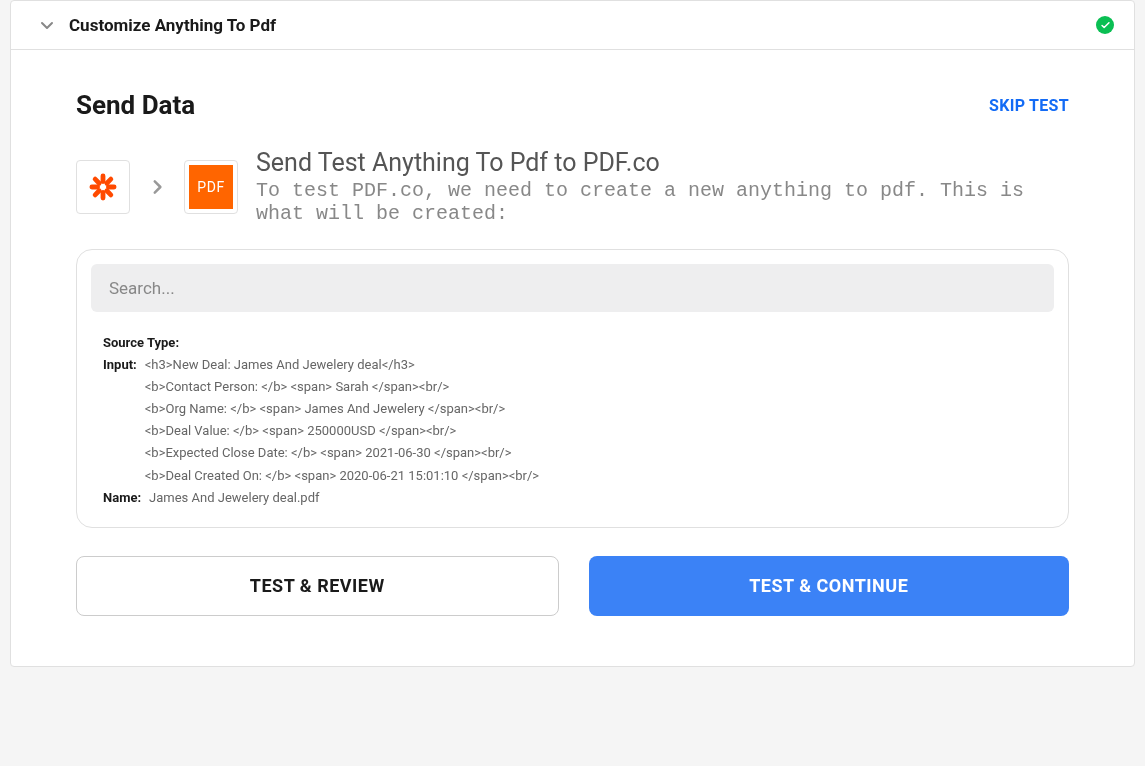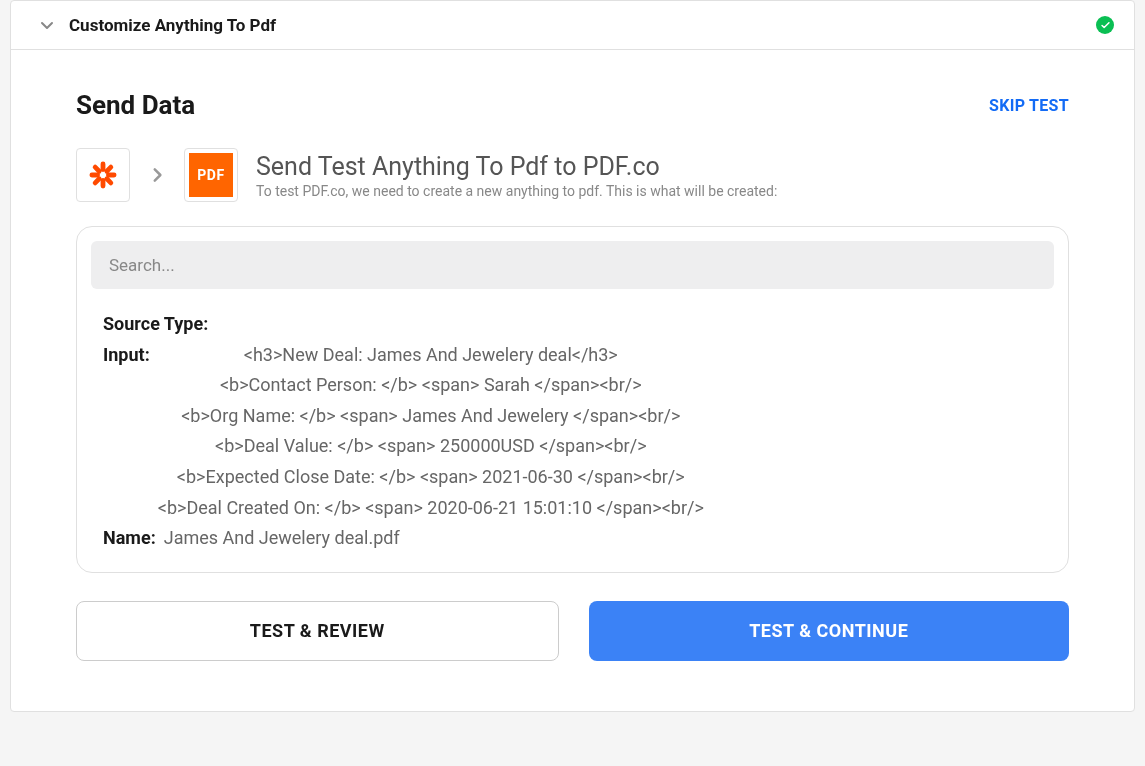--- a/index.html
+++ b/index.html
@@ -98,63 +98,63 @@
       height: 100%;
     }
     .pdf-icon {
       width: 44px;
       height: 44px;
       background: #ff6500;
       display: flex;
       align-items: center;
       justify-content: center;
       color: #fff;
-      font-weight: 700;
+      font-weight: 400;
       font-size: 14px;
       letter-spacing: 0.5px;
     }
     .arrow-icon {
       color: #999;
       display: flex;
       align-items: center;
     }
     .flow-text {
       flex: 1;
       min-width: 0;
     }
     .flow-title {
       font-size: 25px;
       color: #555;
       font-weight: 400;
       margin-bottom: 2px;
     }
     .flow-desc {
-      font-size: 14px;
+      font-size: 20px;
       color: #888;
+      font-family: Liberation Mono, monospace;
     }
     .data-box {
       border: 1px solid #e0e0e0;
       border-radius: 16px;
       padding: 14px 14px 18px 14px;
       margin-bottom: 28px;
     }
     .search-field {
       background: #eeeeef;
       border-radius: 6px;
       padding: 14px 18px;
       font-size: 17px;
       color: #888;
       margin-bottom: 20px;
       cursor: text;
     }
     .kv-list {
       padding-left: 12px;
-      font-size: 18px;
+      font-size: 13px;
       line-height: 1.7;
-      text-align: center;
     }
     .kv-row {
       display: flex;
       align-items: flex-start;
     }
     .kv-label {
       font-weight: 700;
       color: #1a1a1a;
       margin-right: 8px;
       white-space: nowrap;

